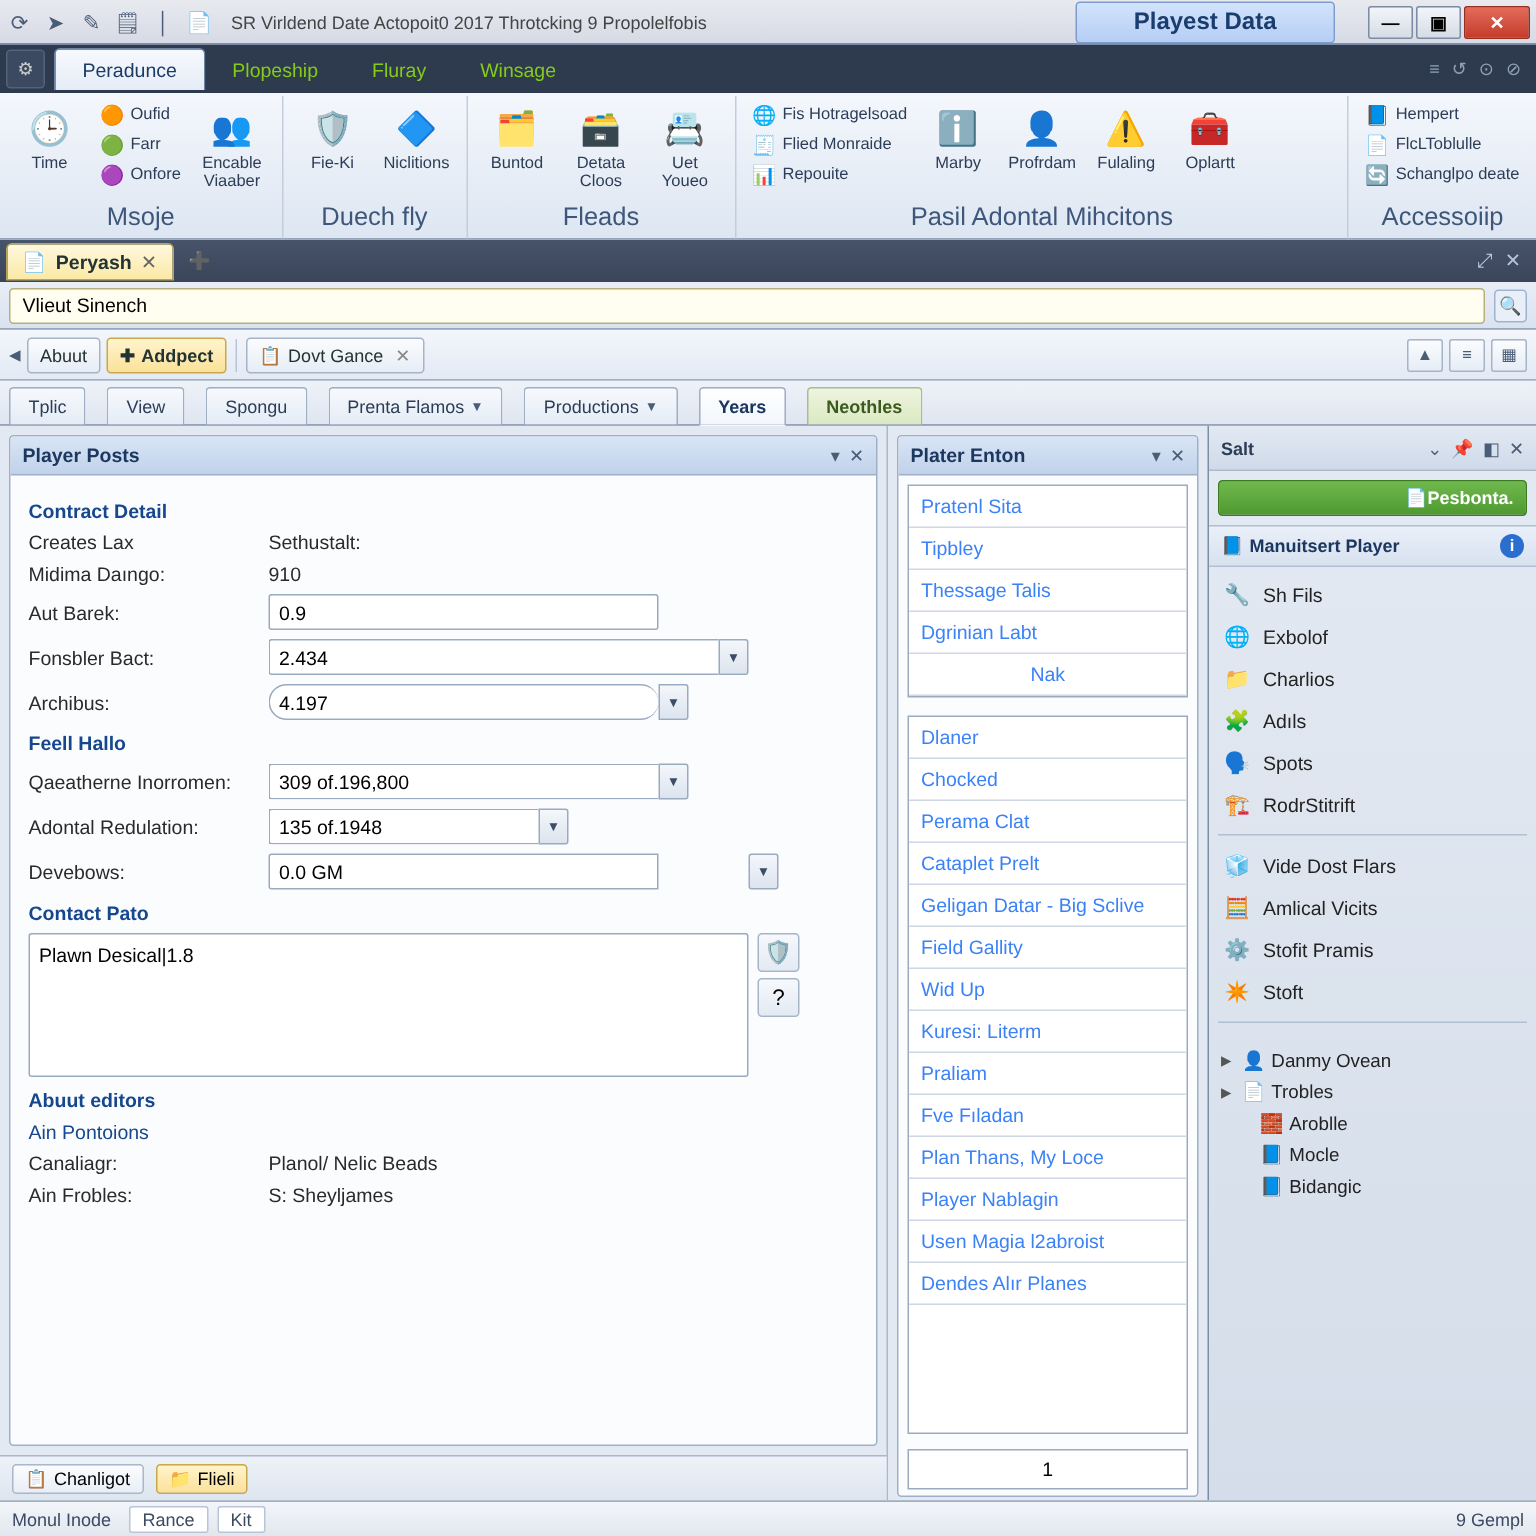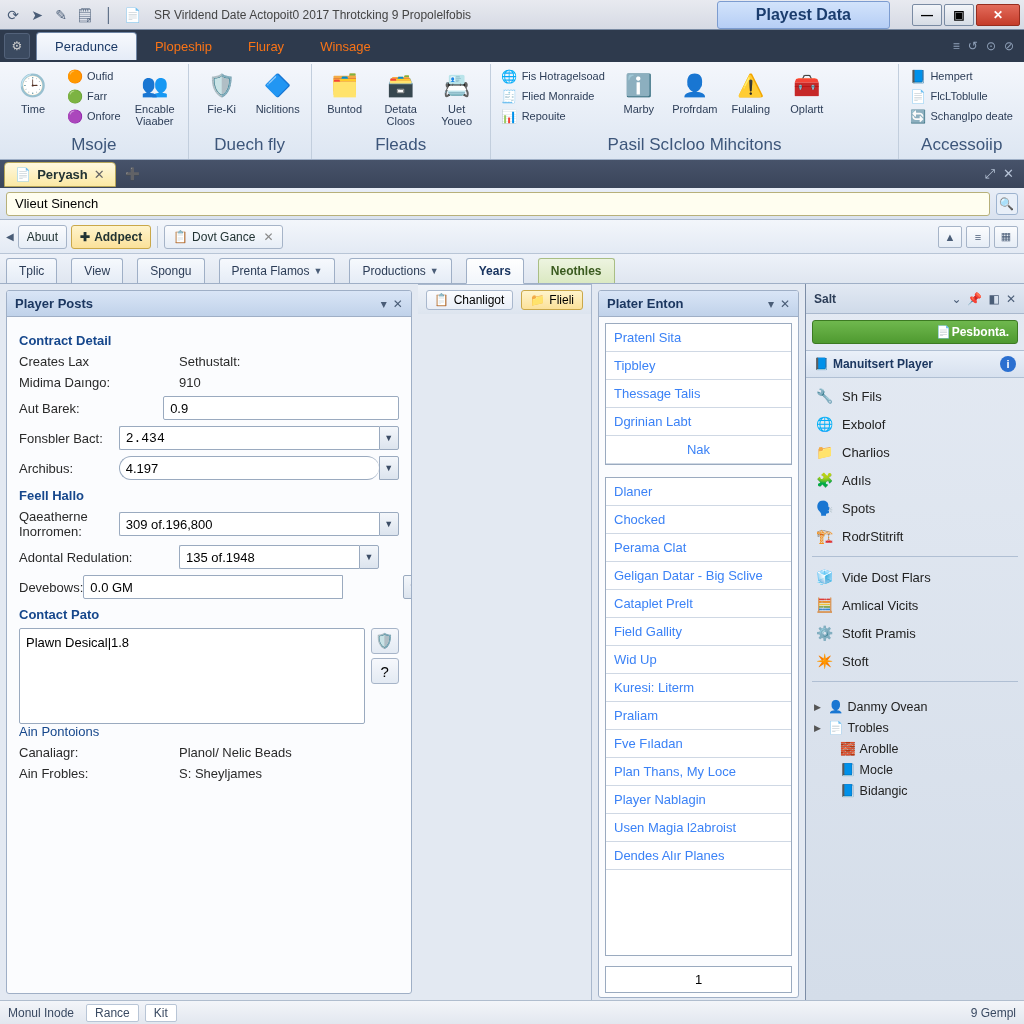--- a/index.html
+++ b/index.html
@@ -9,21 +9,21 @@
 .titlebar .qat { display: flex; gap: 6px; align-items: center; }
 .titlebar .qat .ico { width: 18px; height: 18px; display: flex; align-items: center; justify-content: center; font-size: 14px; color: #4a5d77; }
 .titlebar .title-text { flex: 1; text-align: left; padding-left: 12px; color: #444; font-size: 12px; }
 .titlebar .title-pill { background: linear-gradient(#d2e3fb,#b6cef5); border: 1px solid #7c9cd0; border-radius: 3px; padding: 4px 38px; margin-right: 20px; font-weight: 700; color: #1b3d6e; font-size: 16px; }
 .titlebar .winctl { display: flex; }
 .titlebar .winctl .btn { width: 30px; height: 22px; border: 1px solid #7a8ba3; background: linear-gradient(#f3f5f9,#d6dce5); display: flex; align-items: center; justify-content: center; font-size: 12px; font-weight: 700; margin-left: 2px; border-radius: 2px; }
 .titlebar .winctl .close { background: linear-gradient(#e36b5b,#c43c2a); color: #fff; border-color: #962d1f; width: 44px; }
 
 .menubar { height: 32px; background: #2e3a4d; display: flex; align-items: center; padding: 0 4px; gap: 0; }
 .menubar .orb { width: 26px; height: 26px; background: #3b4a60; border: 1px solid #53627a; border-radius: 3px; display: flex; align-items: center; justify-content: center; color: #ccc; margin-right: 6px; }
-.menubar .mtab { padding: 6px 18px; color: #f97316; font-size: 13px; border-radius: 4px 4px 0 0; cursor: pointer; }
+.menubar .mtab { padding: 6px 18px; color: #84cc16; font-size: 13px; border-radius: 4px 4px 0 0; cursor: pointer; }
 .menubar .mtab.active { background: linear-gradient(#f7f9fd,#e5ecf7); color: #1c3a66; border: 1px solid #6f85a4; border-bottom: none; }
 .menubar .right { margin-left: auto; display: flex; gap: 8px; color: #8fa0b8; padding-right: 6px; font-size: 12px; }
 
 .ribbon { height: 98px; background: linear-gradient(#f4f7fc,#dde6f2); border-bottom: 1px solid #9fafc6; display: flex; padding: 2px 0 0; }
 .ribgrp { border-right: 1px solid #c2cedd; padding: 2px 6px 0; display: flex; flex-direction: column; }
 .ribgrp .row { display: flex; gap: 2px; }
 .ribgrp .lbl { text-align: center; color: #3d567a; font-size: 17px; margin-top: auto; padding: 2px 0 4px; }
 .rbtn-big { width: 54px; display: flex; flex-direction: column; align-items: center; gap: 2px; padding: 4px 2px; border: 1px solid transparent; border-radius: 3px; cursor: pointer; }
 .rbtn-big .ic { width: 30px; height: 30px; display: flex; align-items: center; justify-content: center; font-size: 22px; }
 .rbtn-big .tx { font-size: 11px; color: #2c3d57; text-align: center; line-height: 1.1; }
@@ -34,21 +34,21 @@
 .doctab { background: linear-gradient(#fff8df,#fbe9a5); border: 1px solid #b7a659; border-radius: 4px 4px 0 0; padding: 4px 10px; display: flex; align-items: center; gap: 6px; font-weight: 700; color: #233; font-size: 13px; }
 .doctab .x { font-weight: 400; color: #666; }
 .docbar .plus { color: #b8c5d8; margin-left: 10px; }
 .docbar .pr { margin-left: auto; display: flex; gap: 8px; color: #b8c5d8; padding-right: 6px; font-size: 13px; }
 
 .searchrow { height: 32px; background: linear-gradient(#e9eef7,#d9e2ef); display: flex; align-items: center; padding: 3px 6px; border-bottom: 1px solid #a9b8cd; gap: 6px; }
 .searchrow input { flex: 1; height: 24px; border: 1px solid #b7b07a; background: #fffef0; border-radius: 3px; padding: 0 8px; font-family: inherit; font-size: 13px; }
 .searchrow .go { width: 22px; height: 22px; border: 1px solid #9db3cf; border-radius: 3px; background: #e8eff8; display: flex; align-items: center; justify-content: center; }
 
 .workspace { display: flex; height: calc(1024px - 30px - 32px - 98px - 28px - 32px - 24px); }
-.leftpane { display: flex; flex-direction: row; background: #e3e9f2; border-right: 1px solid #a9b8cd; width: 592px; }
+.leftpane { display: flex; flex-direction: column; background: #e3e9f2; border-right: 1px solid #a9b8cd; width: 592px; }
 .midpane { display: flex; flex-direction: column; background: #e3e9f2; border-right: 1px solid #7c8da6; width: 214px; }
 .rightpane { width: 218px; background: linear-gradient(#e4eaf3,#d4dde9); display: flex; flex-direction: column; }
 
 .toolbar2 { height: 34px; background: linear-gradient(#f3f6fb,#e3eaf4); border-bottom: 1px solid #b8c5d6; display: flex; align-items: center; padding: 0 6px; gap: 4px; }
 .tbtn { height: 24px; padding: 0 8px; border: 1px solid #a6b4c8; background: linear-gradient(#fbfcfe,#e6edf6); border-radius: 3px; font-size: 12px; color: #233; display: flex; align-items: center; gap: 4px; cursor: pointer; }
 .tbtn.gold { background: linear-gradient(#fff4cc,#fbe19a); border-color: #caa84a; font-weight: 700; }
 .tbtn .x { color: #888; font-weight: 400; margin-left: 4px; }
 .toolbar2 .sp { width: 1px; height: 22px; background: #b8c5d6; margin: 0 2px; }
 .toolbar2 .rbtns { margin-left: auto; display: flex; gap: 4px; }
 .iconbtn { width: 24px; height: 22px; border: 1px solid #a6b4c8; background: linear-gradient(#fbfcfe,#e6edf6); border-radius: 2px; display: flex; align-items: center; justify-content: center; font-size: 11px; color: #4a5d77; cursor: pointer; }
@@ -223,21 +223,21 @@
         </div>
       <div class="rbtn-big">
           <span class="ic">⚠️</span>
           <span class="tx">Fulaling</span>
         </div>
       <div class="rbtn-big">
           <span class="ic">🧰</span>
           <span class="tx">Oplartt</span>
         </div>
     </div>
-    <div class="lbl">Pasil ScIcloo Mihcitons</div>
+    <div class="lbl">Pasil Adontal Mihcitons</div>
   </div>
   <div class="ribgrp" style="border-right:none">
     <div style="display:flex;flex-direction:column">
       <div class="rbtn-sm">
           <span class="ic">📘</span>
           <span>Hempert</span>
         </div>
       <div class="rbtn-sm">
           <span class="ic">📄</span>
           <span>FlcLToblulle</span>
@@ -331,21 +331,21 @@
                 <div class="fl">Midima Daıngo:</div>
                 <div class="fv">910</div>
               </div>
             <div class="frow">
                 <div class="fl">Aut Barek:</div>
                 <input class="finput" style="width: 260px;" value="0.9">
               </div>
             <div class="frow">
                 <div class="fl">Fonsbler Bact:</div>
                 <div class="fcombo">
-                  <input class="finput" style="width: 260px; font-family: Liberation Mono, monospace;" value="2.434">
+                  <input class="finput" style="width: 300px;" value="2.434">
                   <div class="cbtn">▼</div>
                 </div>
               </div>
             <div class="frow">
                 <div class="fl">Archibus:</div>
                 <div class="fcombo">
                   <input class="finput" style="width: 260px; border-radius: 12px;" value="4.197">
                   <div class="cbtn">▼</div>
                 </div>
               </div>
@@ -375,20 +375,21 @@
 
             <div class="sect">Contact Pato</div>
             <div style="display:flex">
               <textarea class="finput" style="width: 480px;">Plawn Desical|1.8</textarea>
               <div class="sidebtns">
                 <div class="sidebtn">🛡️</div>
                 <div class="sidebtn">?</div>
               </div>
             </div>
 
+            <div class="sect">Abuut editors</div>
             <div style="color:#16478c;font-size:13px;margin-bottom:4px">Ain Pontoions</div>
             <div class="frow">
                 <div class="fl">Canaliagr:</div>
                 <div class="fv">Planol/ Nelic Beads</div>
               </div>
             <div class="frow">
                 <div class="fl">Ain Frobles:</div>
                 <div class="fv">S: Sheyljames</div>
               </div>
           </div>
@@ -413,22 +414,22 @@
               <div class="li">Pratenl Sita</div>
               <div class="li">Tipbley</div>
               <div class="li">Thessage Talis</div>
               <div class="li">Dgrinian Labt</div>
               <div class="li ctr">Nak</div>
             </div>
             <div class="listbox" style="flex:1">
               <div class="li">Dlaner</div>
               <div class="li">Chocked</div>
               <div class="li">Perama Clat</div>
+              <div class="li">Cataplet Prelt</div>
               <div class="li">Geligan Datar - Big Sclive</div>
-              <div class="li">Cataplet Prelt</div>
               <div class="li">Field Gallity</div>
               <div class="li">Wid Up</div>
               <div class="li">Kuresi: Literm</div>
               <div class="li">Praliam</div>
               <div class="li">Fve Fıladan</div>
               <div class="li">Plan Thans, My Loce</div>
               <div class="li">Player Nablagin</div>
               <div class="li">Usen Magia l2abroist</div>
               <div class="li">Dendes Alır Planes</div>
             </div>

